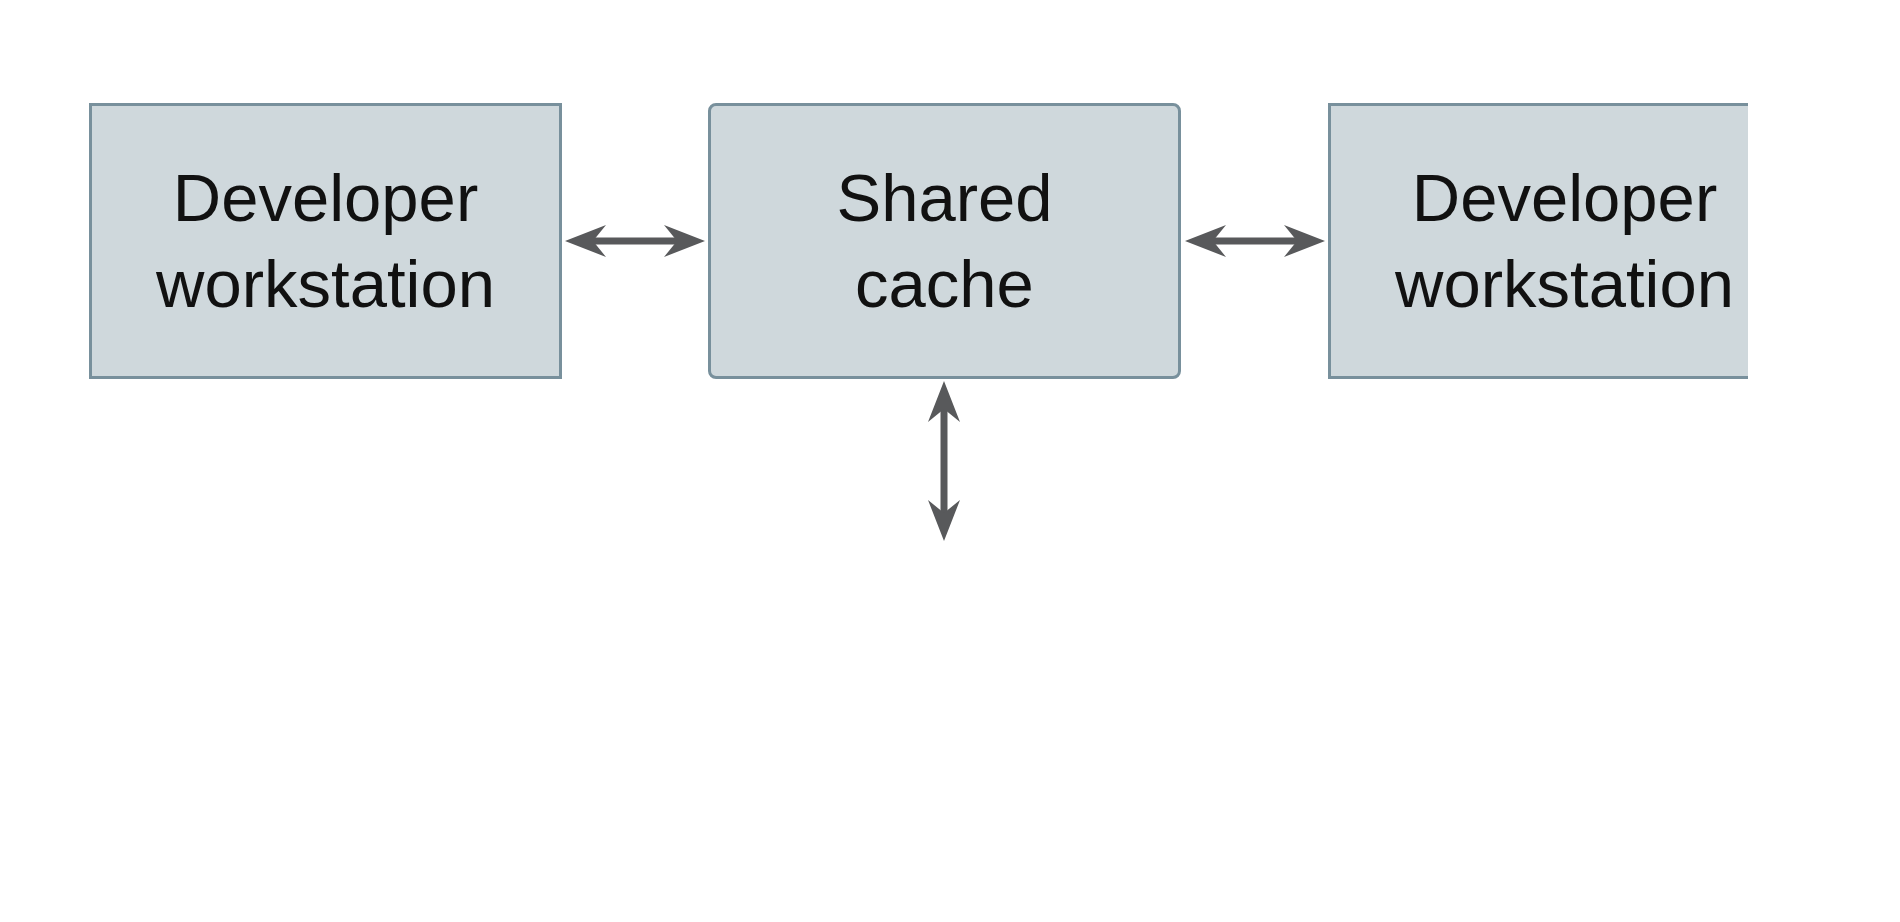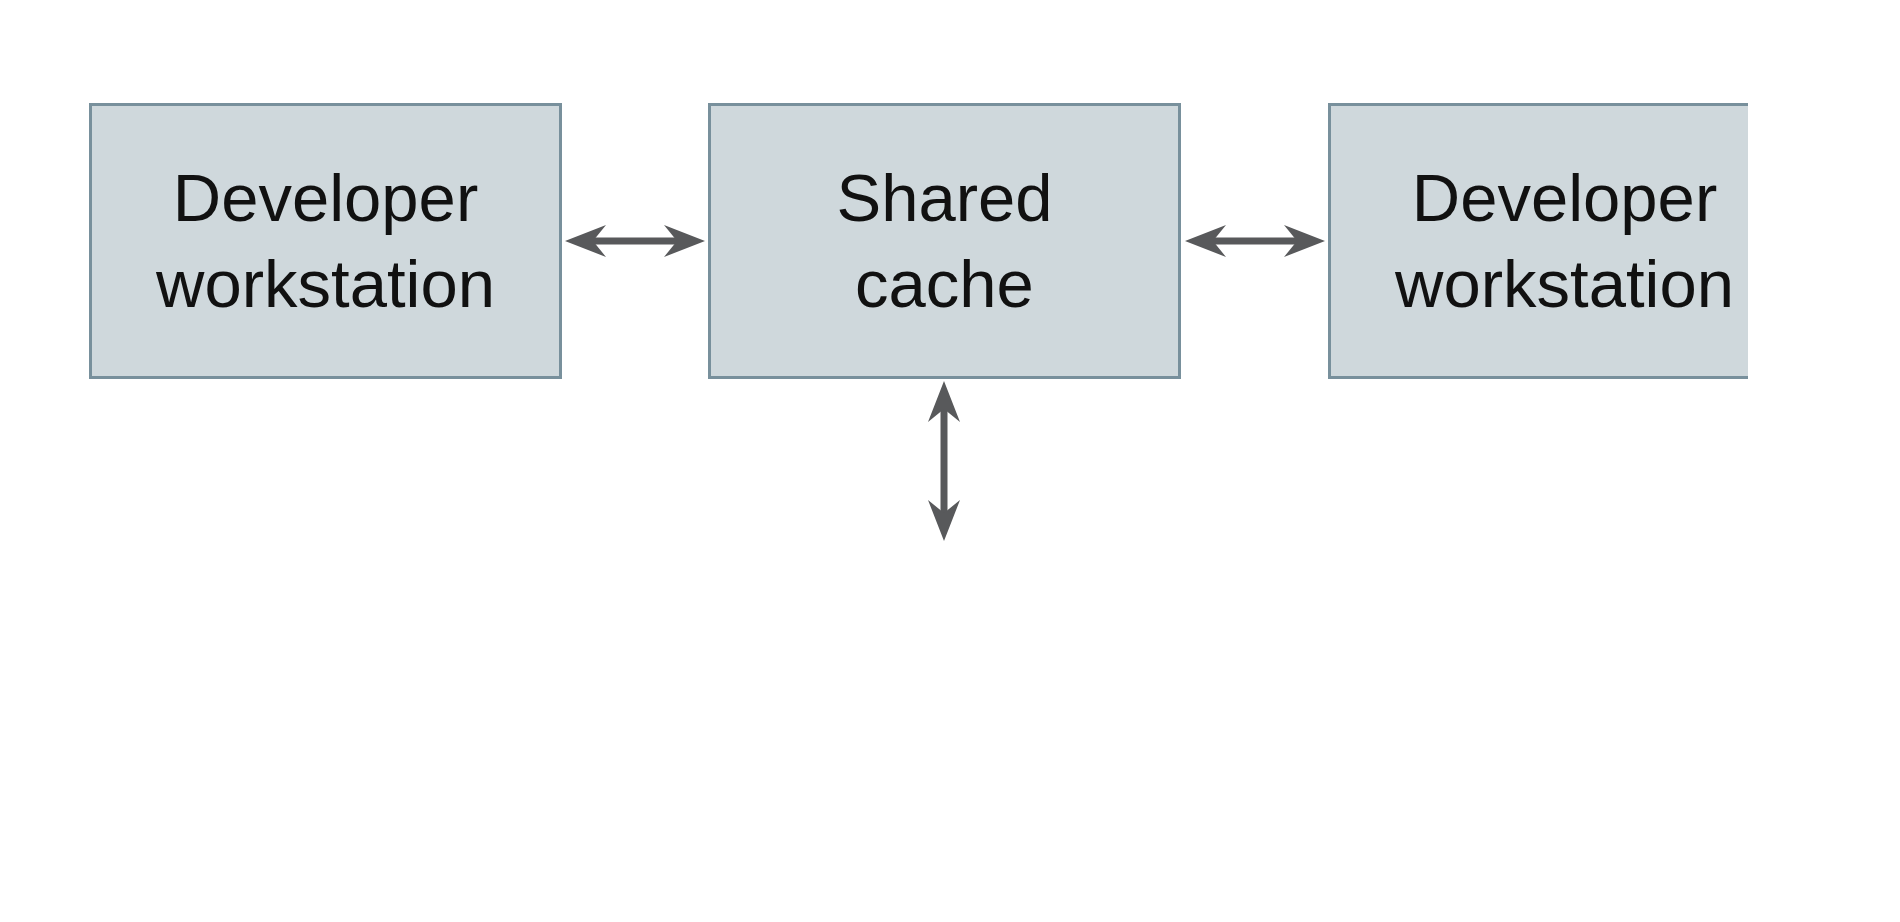--- a/index.html
+++ b/index.html
@@ -31,21 +31,21 @@
     text-align: center;
   }
   .node-label {
     font-size: 67px;
     line-height: 1.28;
     color: var(--text-color);
     white-space: pre-line;
     letter-spacing: 0px;
   }
   #node-dev-left   { left: 89px;   top: 103px; width: 473px; height: 276px; }
-  #node-cache      { left: 708px;  top: 103px; width: 473px; height: 276px; }
+  #node-cache      { left: 708px;  top: 103px; width: 473px; height: 276px; border-radius: 8px; }
   #node-dev-right  { left: 1328px; top: 103px; width: 473px; height: 276px; }
   #node-ci         { left: 708px;  top: 545px; width: 473px; height: 276px; }
   .arrow-layer {
     position: absolute;
     left: 0; top: 0;
     width: 1900px;
     height: 922px;
     pointer-events: none;
   }
   .arrow-shaft {

